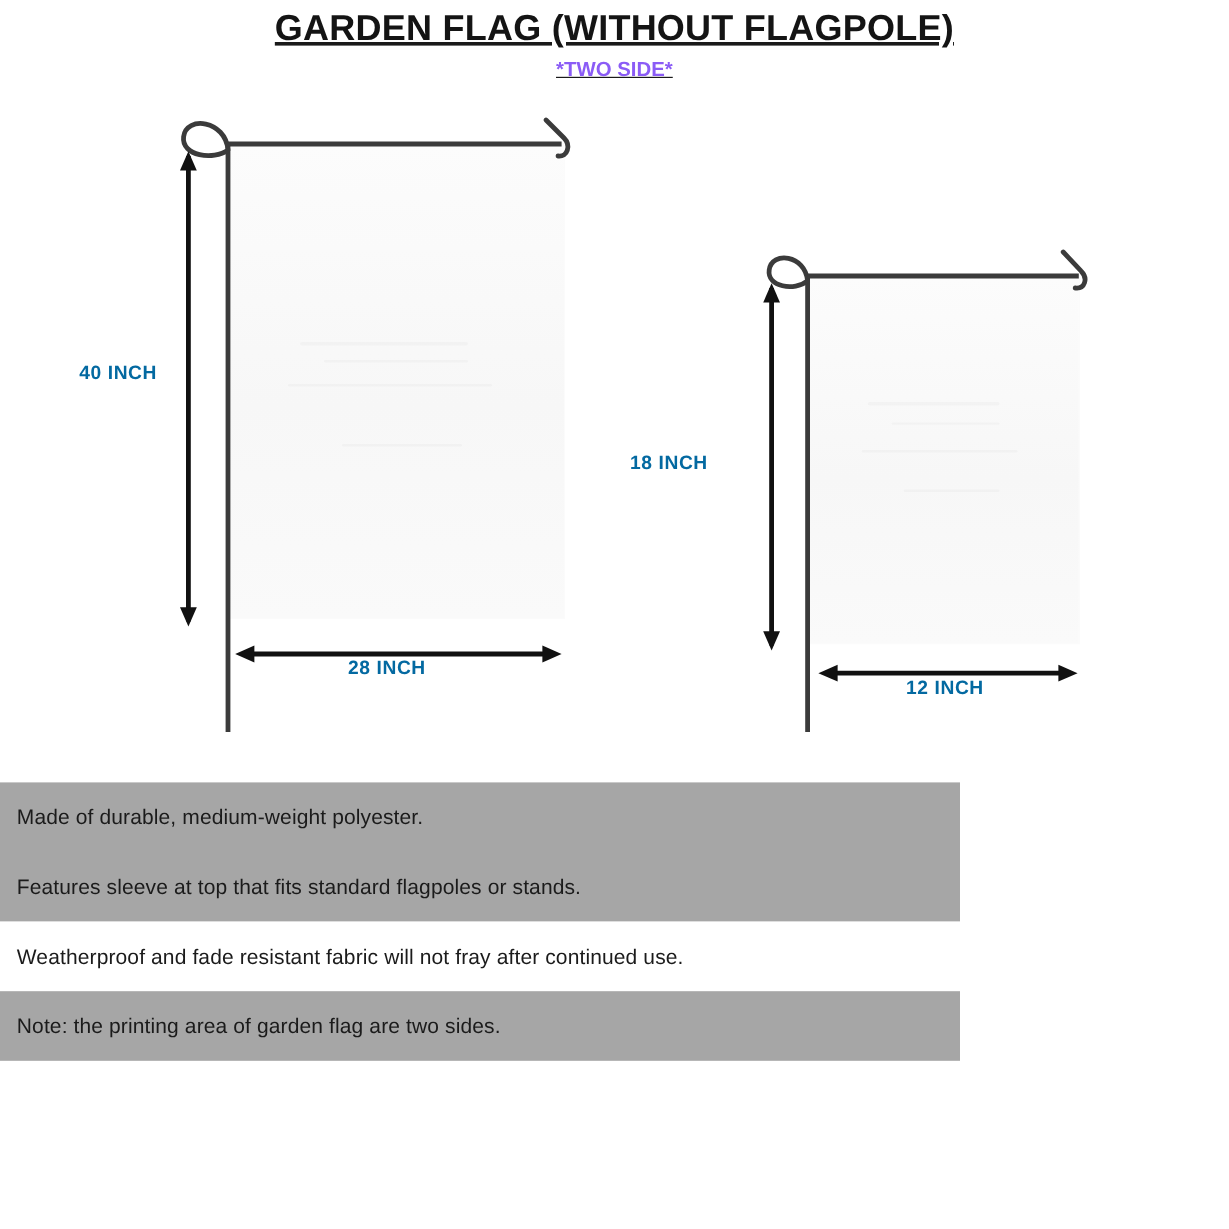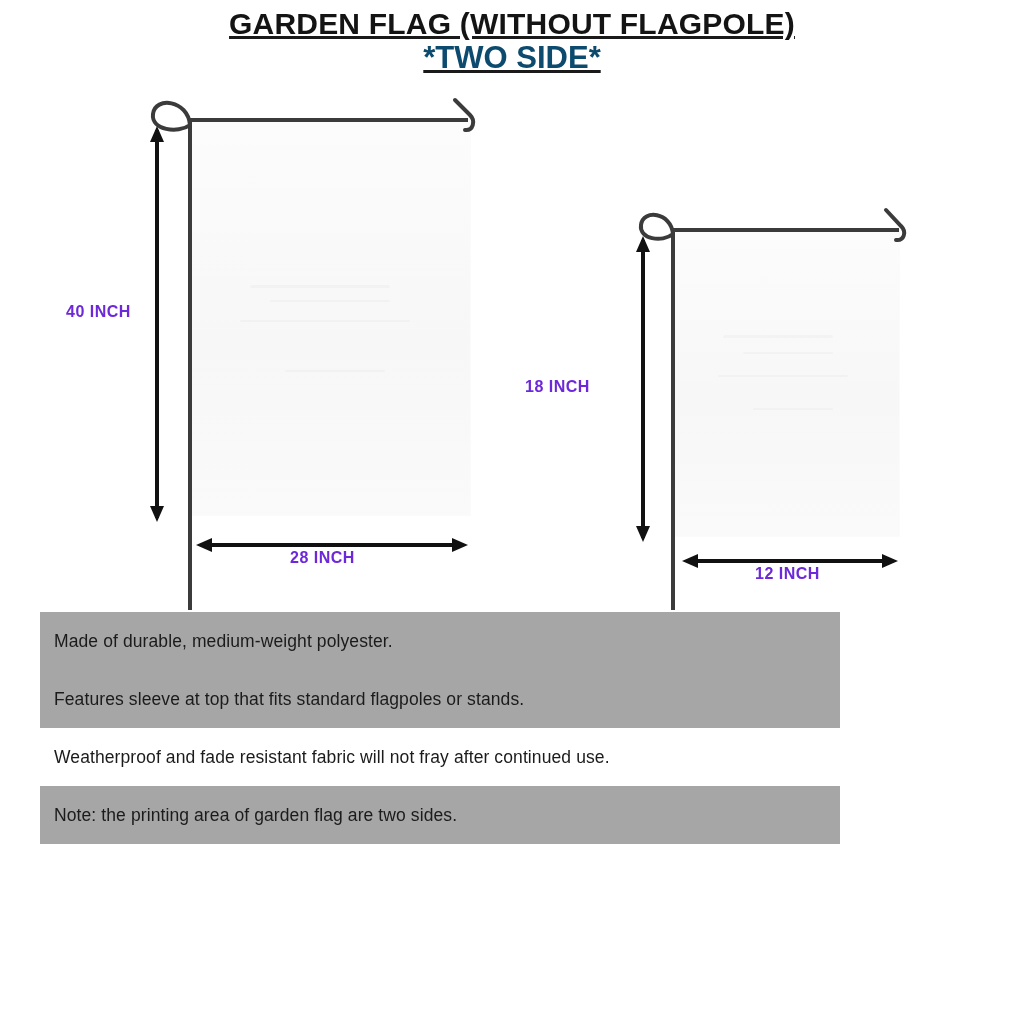--- a/index.html
+++ b/index.html
@@ -26,24 +26,24 @@
     text-decoration: underline;
   }
   .title-line1 {
     font-size: 30px;
     font-weight: bold;
     letter-spacing: 0.2px;
     line-height: 36px;
     color: #141414;
   }
   .title-line2 {
-    font-size: 31px;
+    font-size: 17px;
     font-weight: bold;
     line-height: 32px;
-    color: #0c4a6e;
+    color: #8b5cf6;
   }
 
   
   .diagram {
     position: absolute;
     top: 0;
     left: 0;
     width: 1024px;
     height: 620px;
   }
@@ -73,35 +73,34 @@
     position: absolute;
     background: rgba(0,0,0,0.022);
     border-radius: 2px;
   }
 
   .label {
     position: absolute;
     font-size: 16px;
     font-weight: bold;
     letter-spacing: 0.5px;
-    color: #6d28d9;
+    color: #0369a1;
     white-space: nowrap;
   }
   .label.h40 { left: 66px;  top: 303px; }
   .label.w28 { left: 290px; top: 549px; }
   .label.h18 { left: 525px; top: 354px; margin-top: 24px; }
   .label.w12 { left: 755px; top: 565px; }
 
   
   .features {
     position: absolute;
     left: 0;
-    top: 612px;
+    top: 652px;
     width: 800px;
-    padding-left: 40px;
   }
   .feature-row {
     height: 58px;
     display: flex;
     align-items: center;
     padding-left: 14px;
     box-sizing: border-box;
     font-size: 17.5px;
     color: #1b1b1b;
     letter-spacing: 0.1px;

